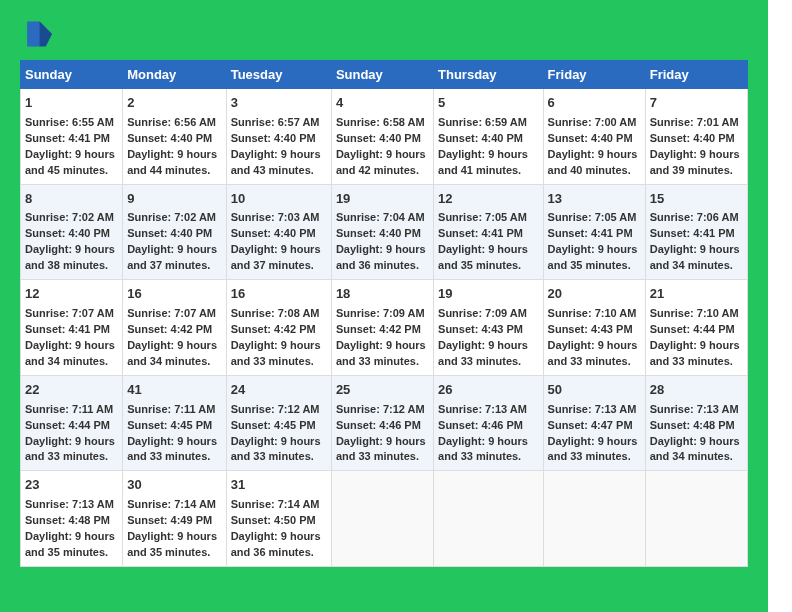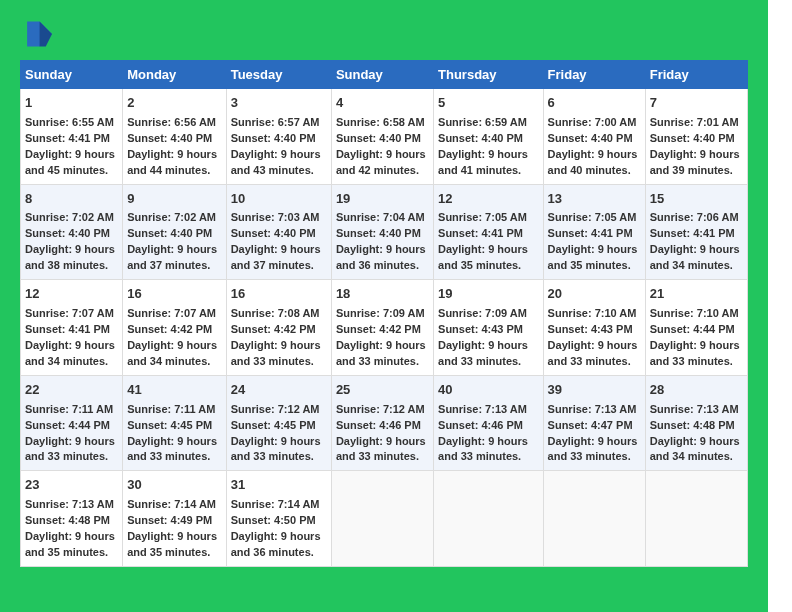--- a/index.html
+++ b/index.html
@@ -169,22 +169,22 @@
           <td><span class="day-num">18</span><span class="day-detail">Sunrise: 7:09 AM<br>Sunset: 4:42 PM<br>Daylight: 9 hours and 33 minutes.</span></td>
           <td><span class="day-num">19</span><span class="day-detail">Sunrise: 7:09 AM<br>Sunset: 4:43 PM<br>Daylight: 9 hours and 33 minutes.</span></td>
           <td><span class="day-num">20</span><span class="day-detail">Sunrise: 7:10 AM<br>Sunset: 4:43 PM<br>Daylight: 9 hours and 33 minutes.</span></td>
           <td><span class="day-num">21</span><span class="day-detail">Sunrise: 7:10 AM<br>Sunset: 4:44 PM<br>Daylight: 9 hours and 33 minutes.</span></td>
         </tr>
         <tr>
           <td><span class="day-num">22</span><span class="day-detail">Sunrise: 7:11 AM<br>Sunset: 4:44 PM<br>Daylight: 9 hours and 33 minutes.</span></td>
           <td><span class="day-num">41</span><span class="day-detail">Sunrise: 7:11 AM<br>Sunset: 4:45 PM<br>Daylight: 9 hours and 33 minutes.</span></td>
           <td><span class="day-num">24</span><span class="day-detail">Sunrise: 7:12 AM<br>Sunset: 4:45 PM<br>Daylight: 9 hours and 33 minutes.</span></td>
           <td><span class="day-num">25</span><span class="day-detail">Sunrise: 7:12 AM<br>Sunset: 4:46 PM<br>Daylight: 9 hours and 33 minutes.</span></td>
-          <td><span class="day-num">40</span><span class="day-detail">Sunrise: 7:13 AM<br>Sunset: 4:46 PM<br>Daylight: 9 hours and 33 minutes.</span></td>
-          <td><span class="day-num">39</span><span class="day-detail">Sunrise: 7:13 AM<br>Sunset: 4:47 PM<br>Daylight: 9 hours and 33 minutes.</span></td>
+          <td><span class="day-num">26</span><span class="day-detail">Sunrise: 7:13 AM<br>Sunset: 4:46 PM<br>Daylight: 9 hours and 33 minutes.</span></td>
+          <td><span class="day-num">50</span><span class="day-detail">Sunrise: 7:13 AM<br>Sunset: 4:47 PM<br>Daylight: 9 hours and 33 minutes.</span></td>
           <td><span class="day-num">28</span><span class="day-detail">Sunrise: 7:13 AM<br>Sunset: 4:48 PM<br>Daylight: 9 hours and 34 minutes.</span></td>
         </tr>
         <tr>
           <td><span class="day-num">23</span><span class="day-detail">Sunrise: 7:13 AM<br>Sunset: 4:48 PM<br>Daylight: 9 hours and 35 minutes.</span></td>
           <td><span class="day-num">30</span><span class="day-detail">Sunrise: 7:14 AM<br>Sunset: 4:49 PM<br>Daylight: 9 hours and 35 minutes.</span></td>
           <td><span class="day-num">31</span><span class="day-detail">Sunrise: 7:14 AM<br>Sunset: 4:50 PM<br>Daylight: 9 hours and 36 minutes.</span></td>
           <td class="empty-cell"></td>
           <td class="empty-cell"></td>
           <td class="empty-cell"></td>
           <td class="empty-cell"></td>

